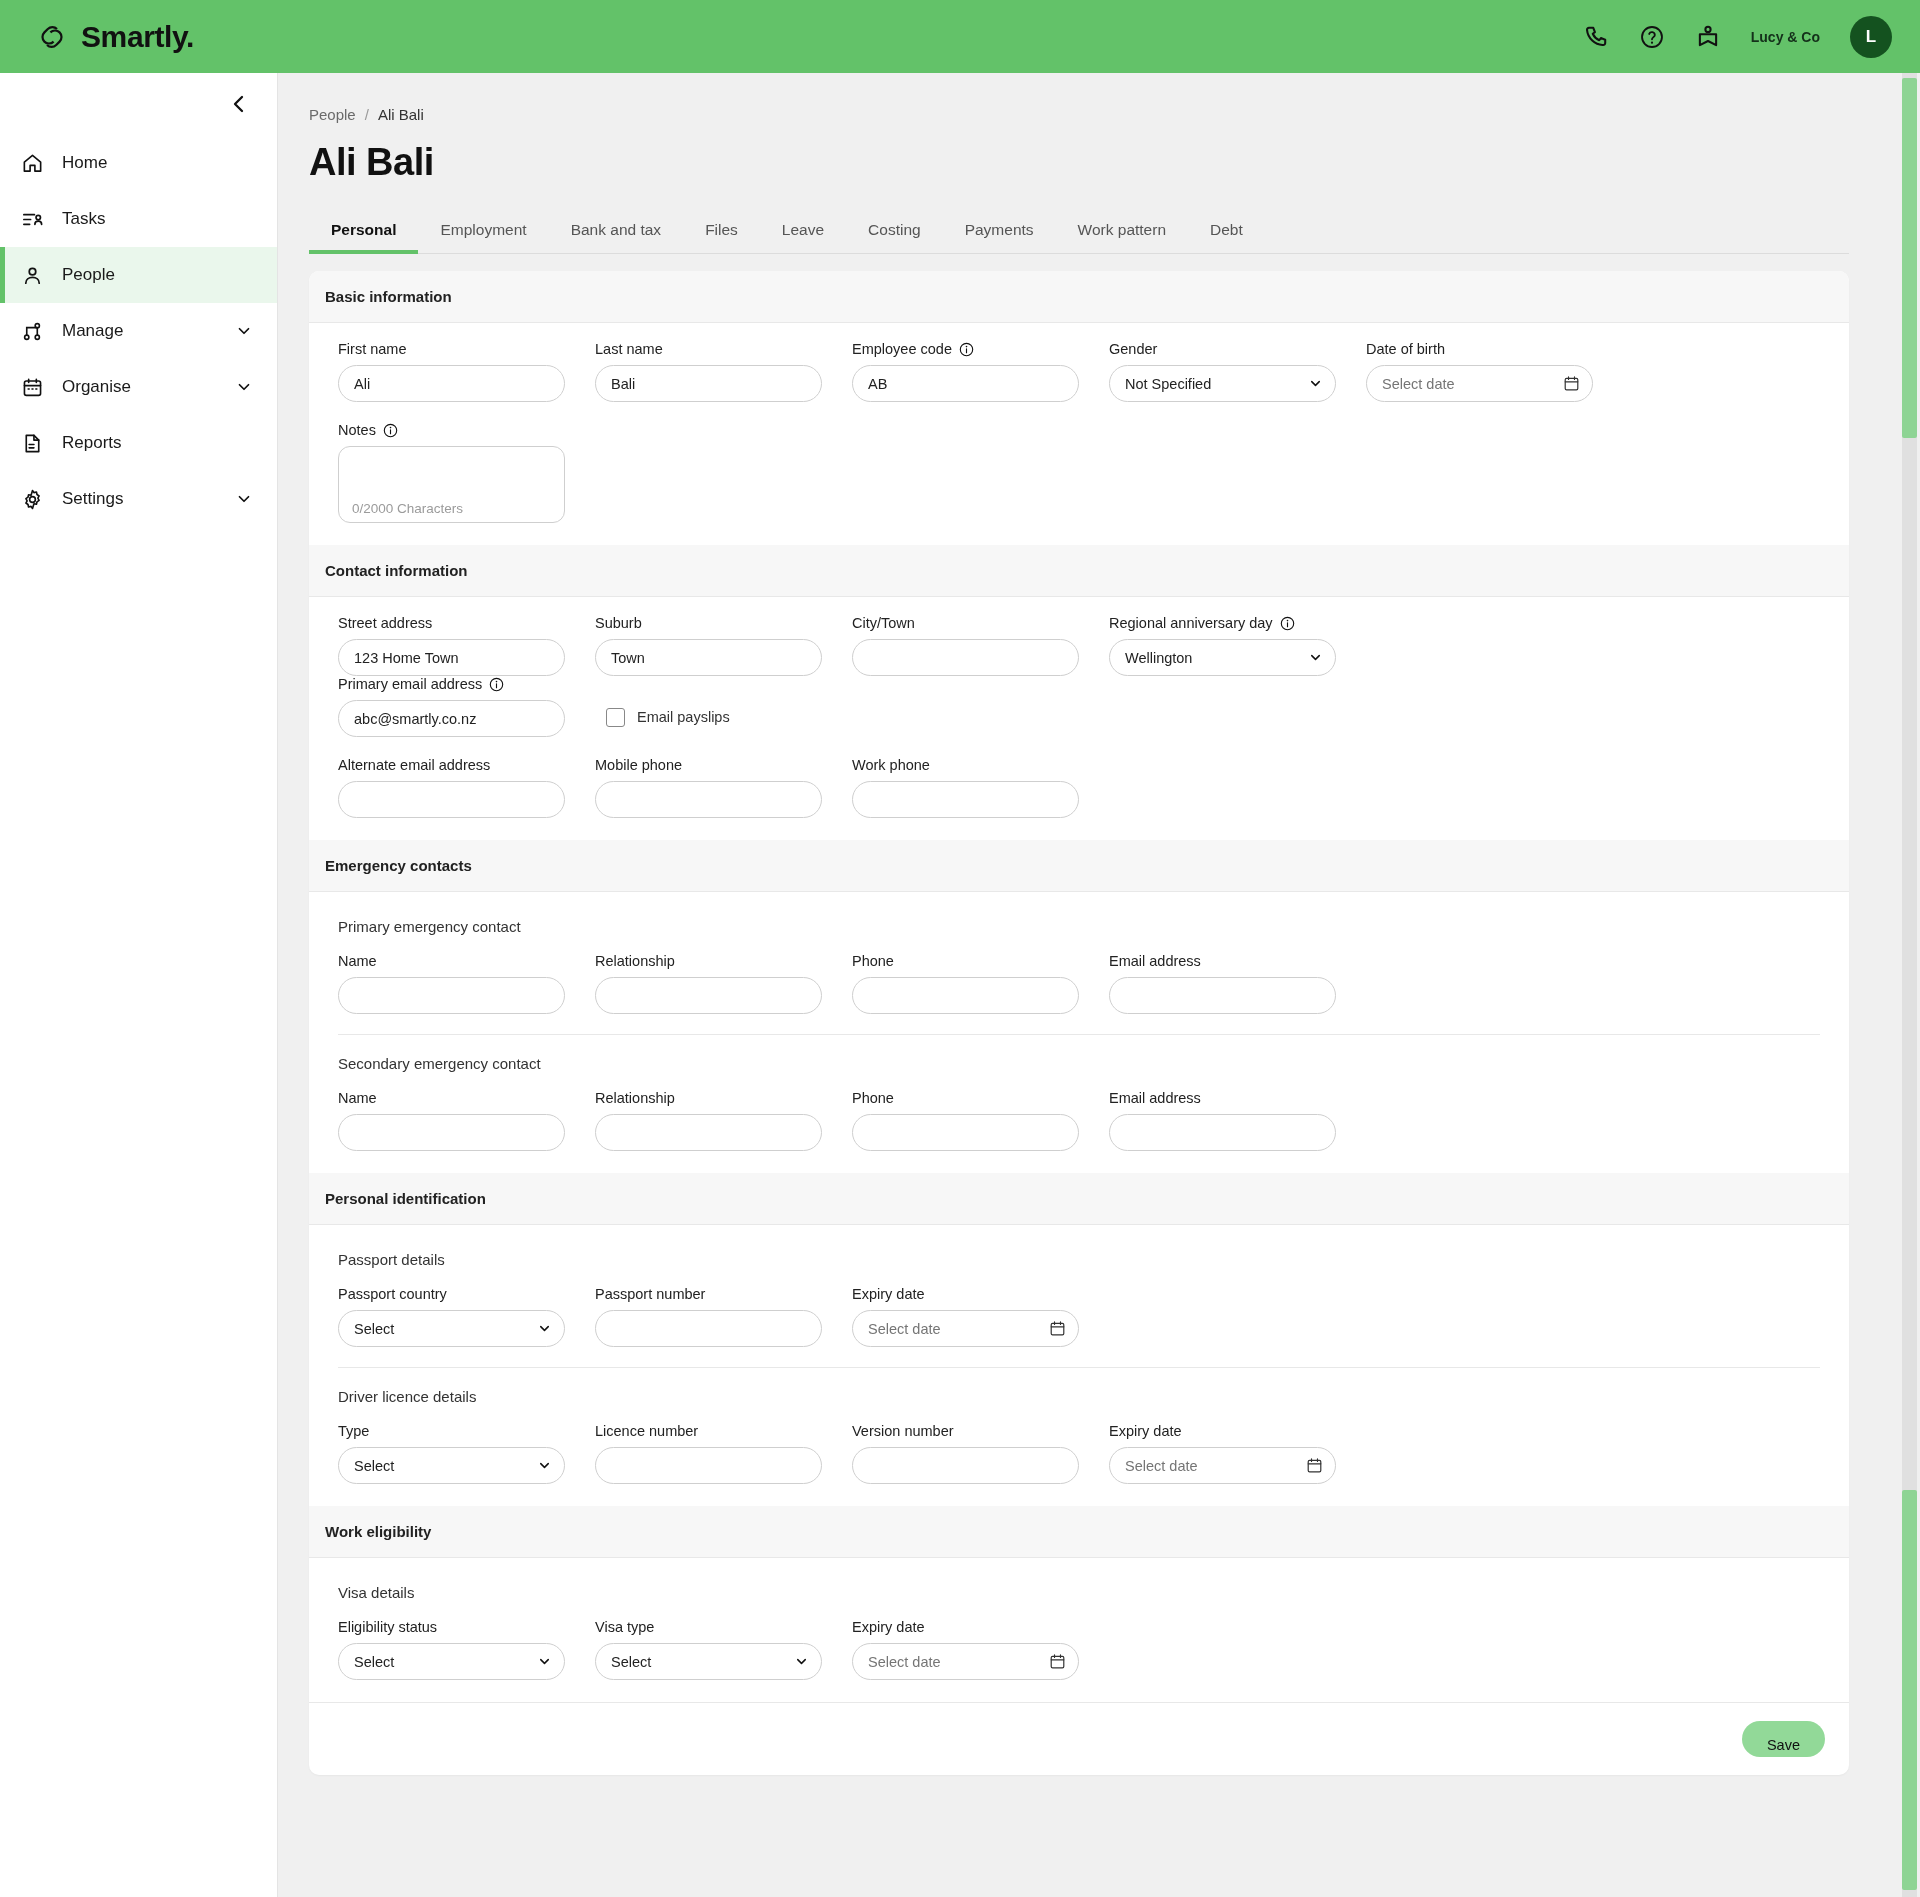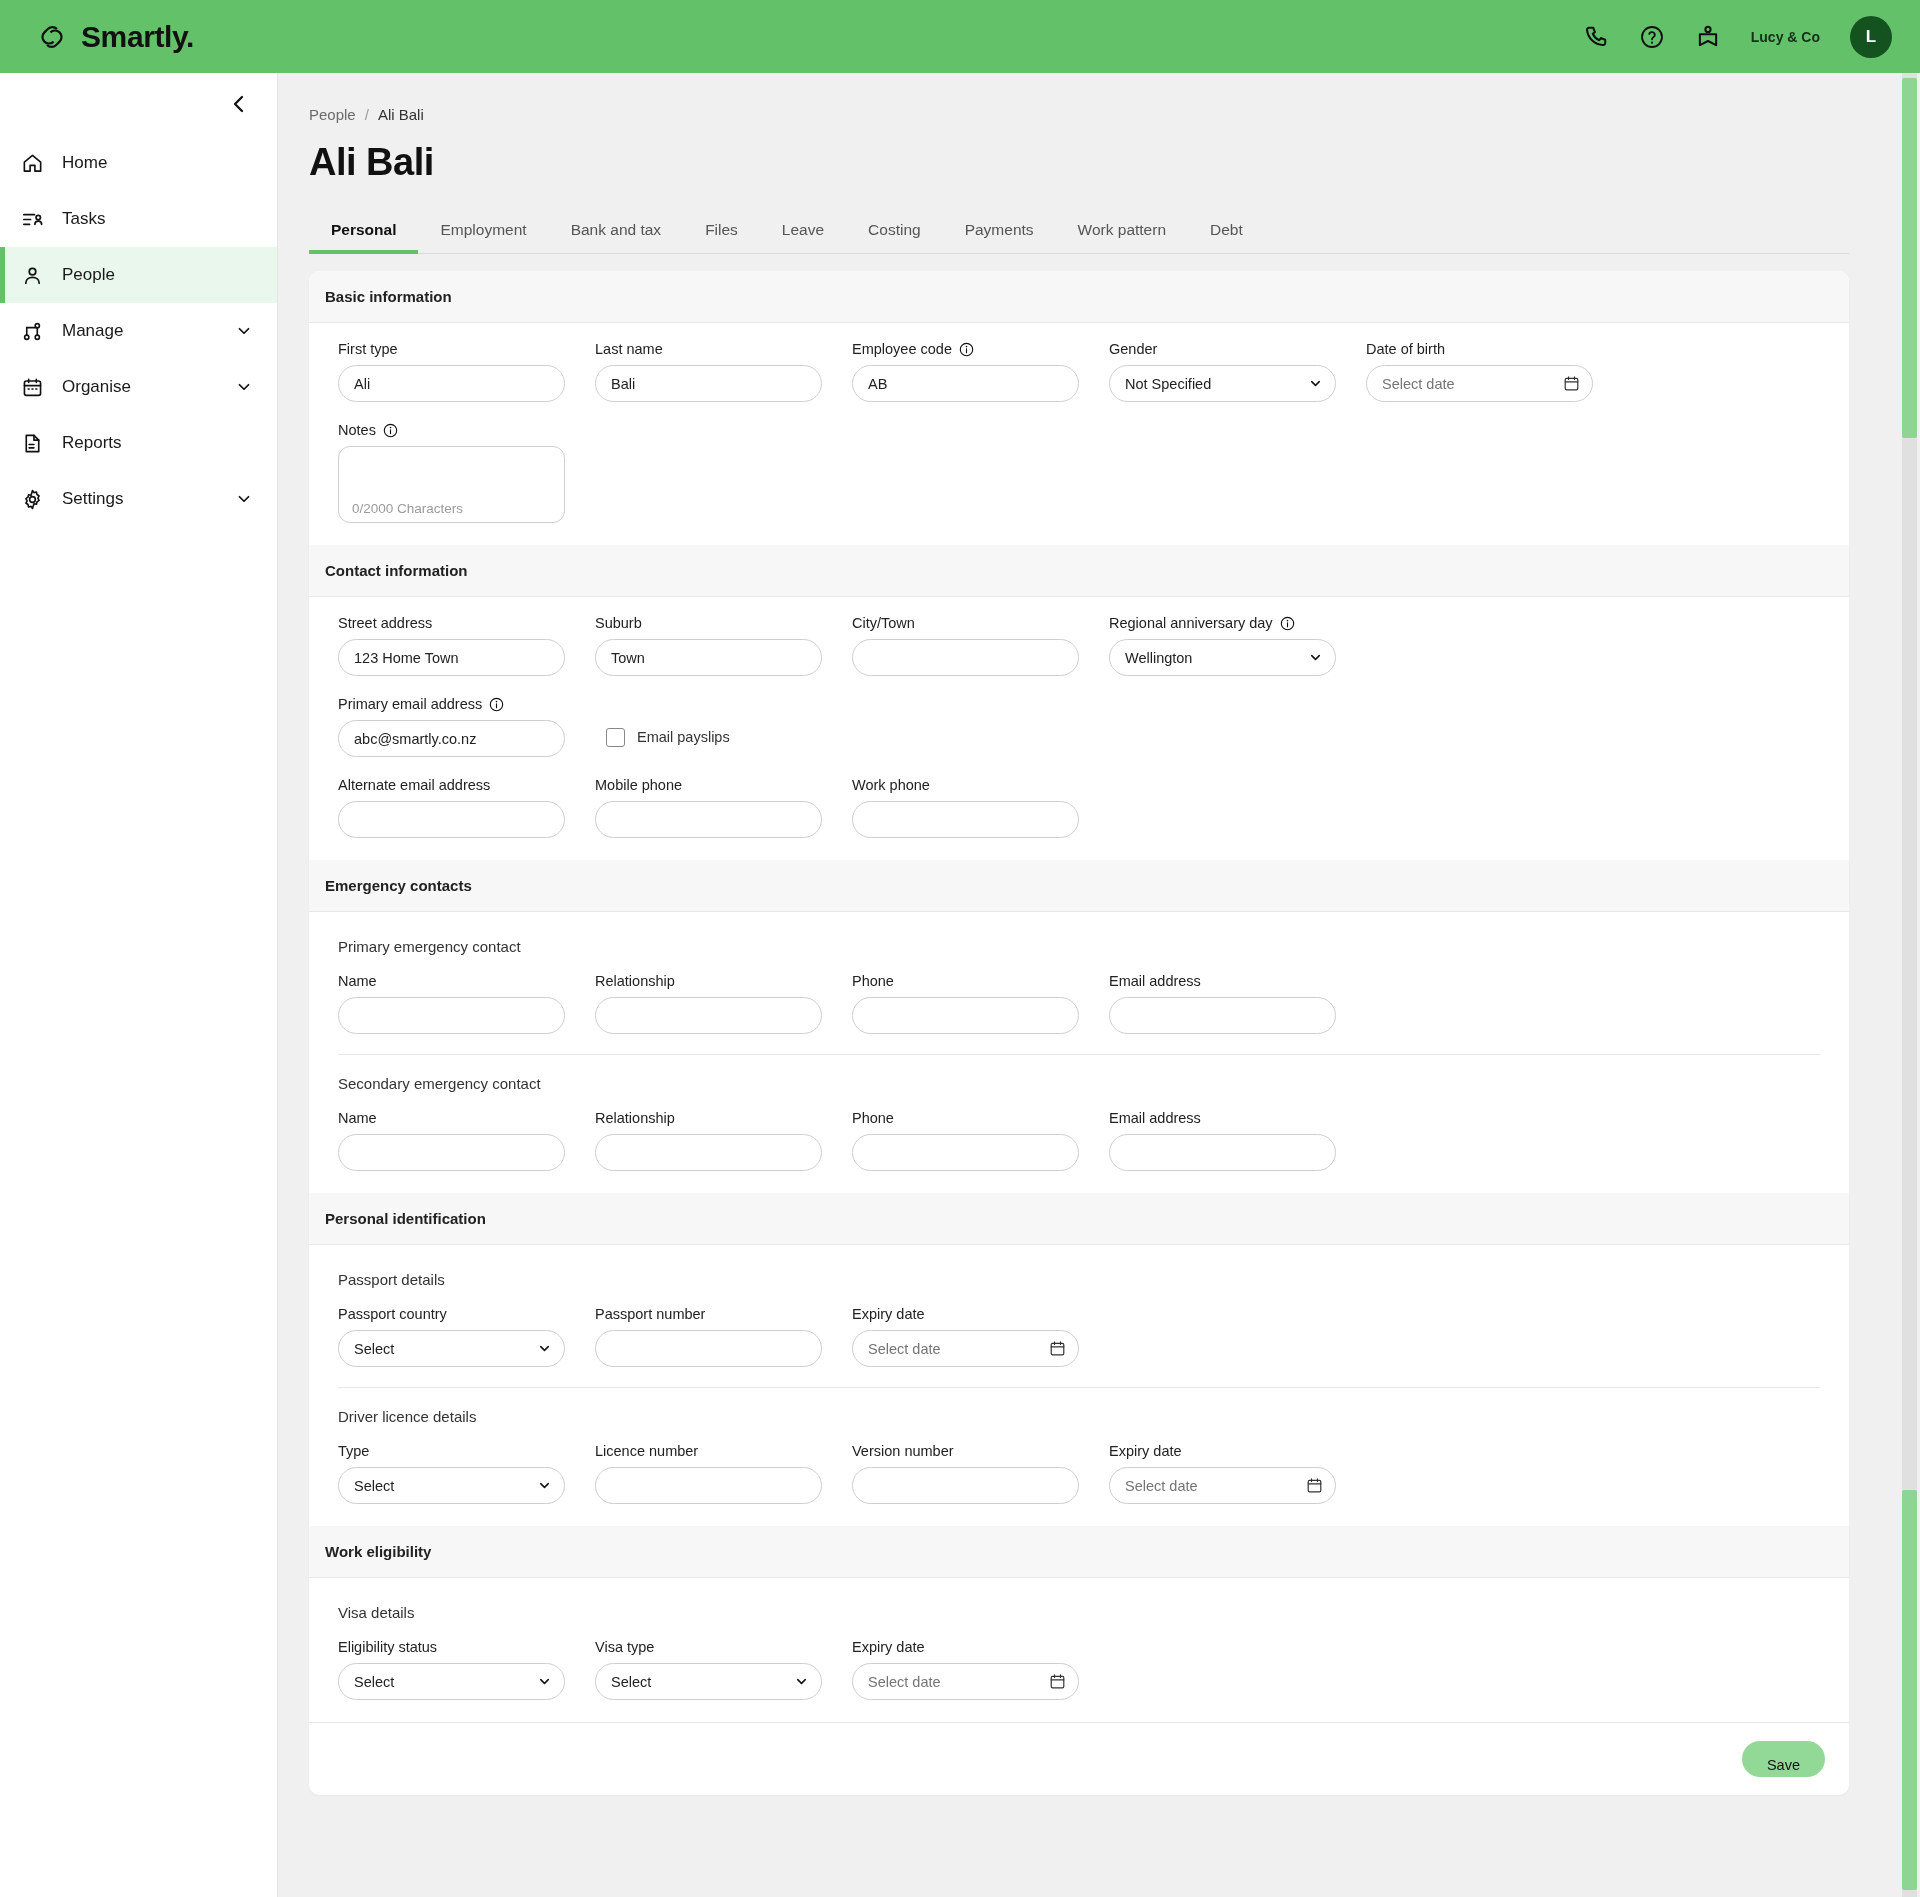--- a/index.html
+++ b/index.html
@@ -316,21 +316,21 @@
     <div class="tab">Work pattern</div>
     <div class="tab">Debt</div>
   </div>
 
   <div class="card">
 
     <div class="section-head">Basic information</div>
     <div class="section-body">
       <div class="row">
         <div class="field">
-          <div class="field-label">First type</div>
+          <div class="field-label">First name</div>
           <input class="inp" value="Ali" style="">
         </div>
         <div class="field">
           <div class="field-label">Last name</div>
           <input class="inp" value="Bali" style="">
         </div>
         <div class="field">
           <div class="field-label">
             <span>Employee code</span>
             <span class="info-ico">
@@ -422,21 +422,21 @@
             </select>
             <span class="sel-chev">
               <svg viewBox="0 0 24 24" width="15" height="15" fill="none" stroke="#111" stroke-width="2.4" stroke-linecap="round" stroke-linejoin="round">
                   <path d="M6 9l6 6 6-6"></path>
                 </svg>
             </span>
           </div>
         </div>
       </div>
 
-      <div class="row" style="margin-top:20px;">
+      <div class="row" style="">
         <div class="field">
           <div class="field-label">
             <span>Primary email address</span>
             <span class="info-ico">
               <svg viewBox="0 0 16 16" width="15" height="15" fill="none" stroke="#111" stroke-width="1.2">
                   <circle cx="8" cy="8" r="6.6"></circle>
                   <path d="M8 7.2v4.2" stroke-linecap="round"></path>
                   <circle cx="8" cy="4.9" r=".85" fill="#111" stroke="none"></circle>
                 </svg>
             </span>

